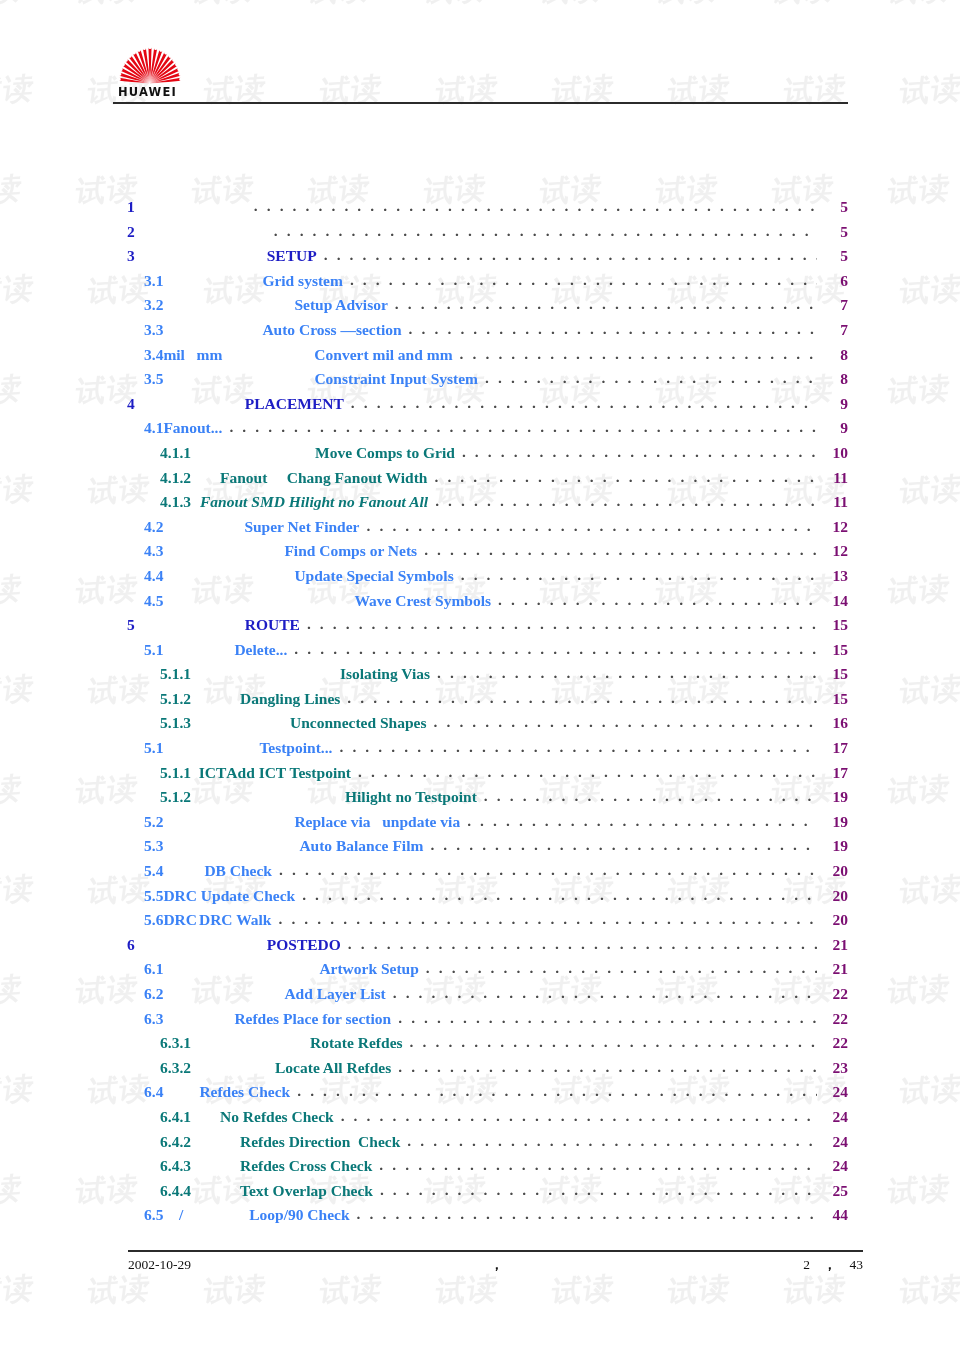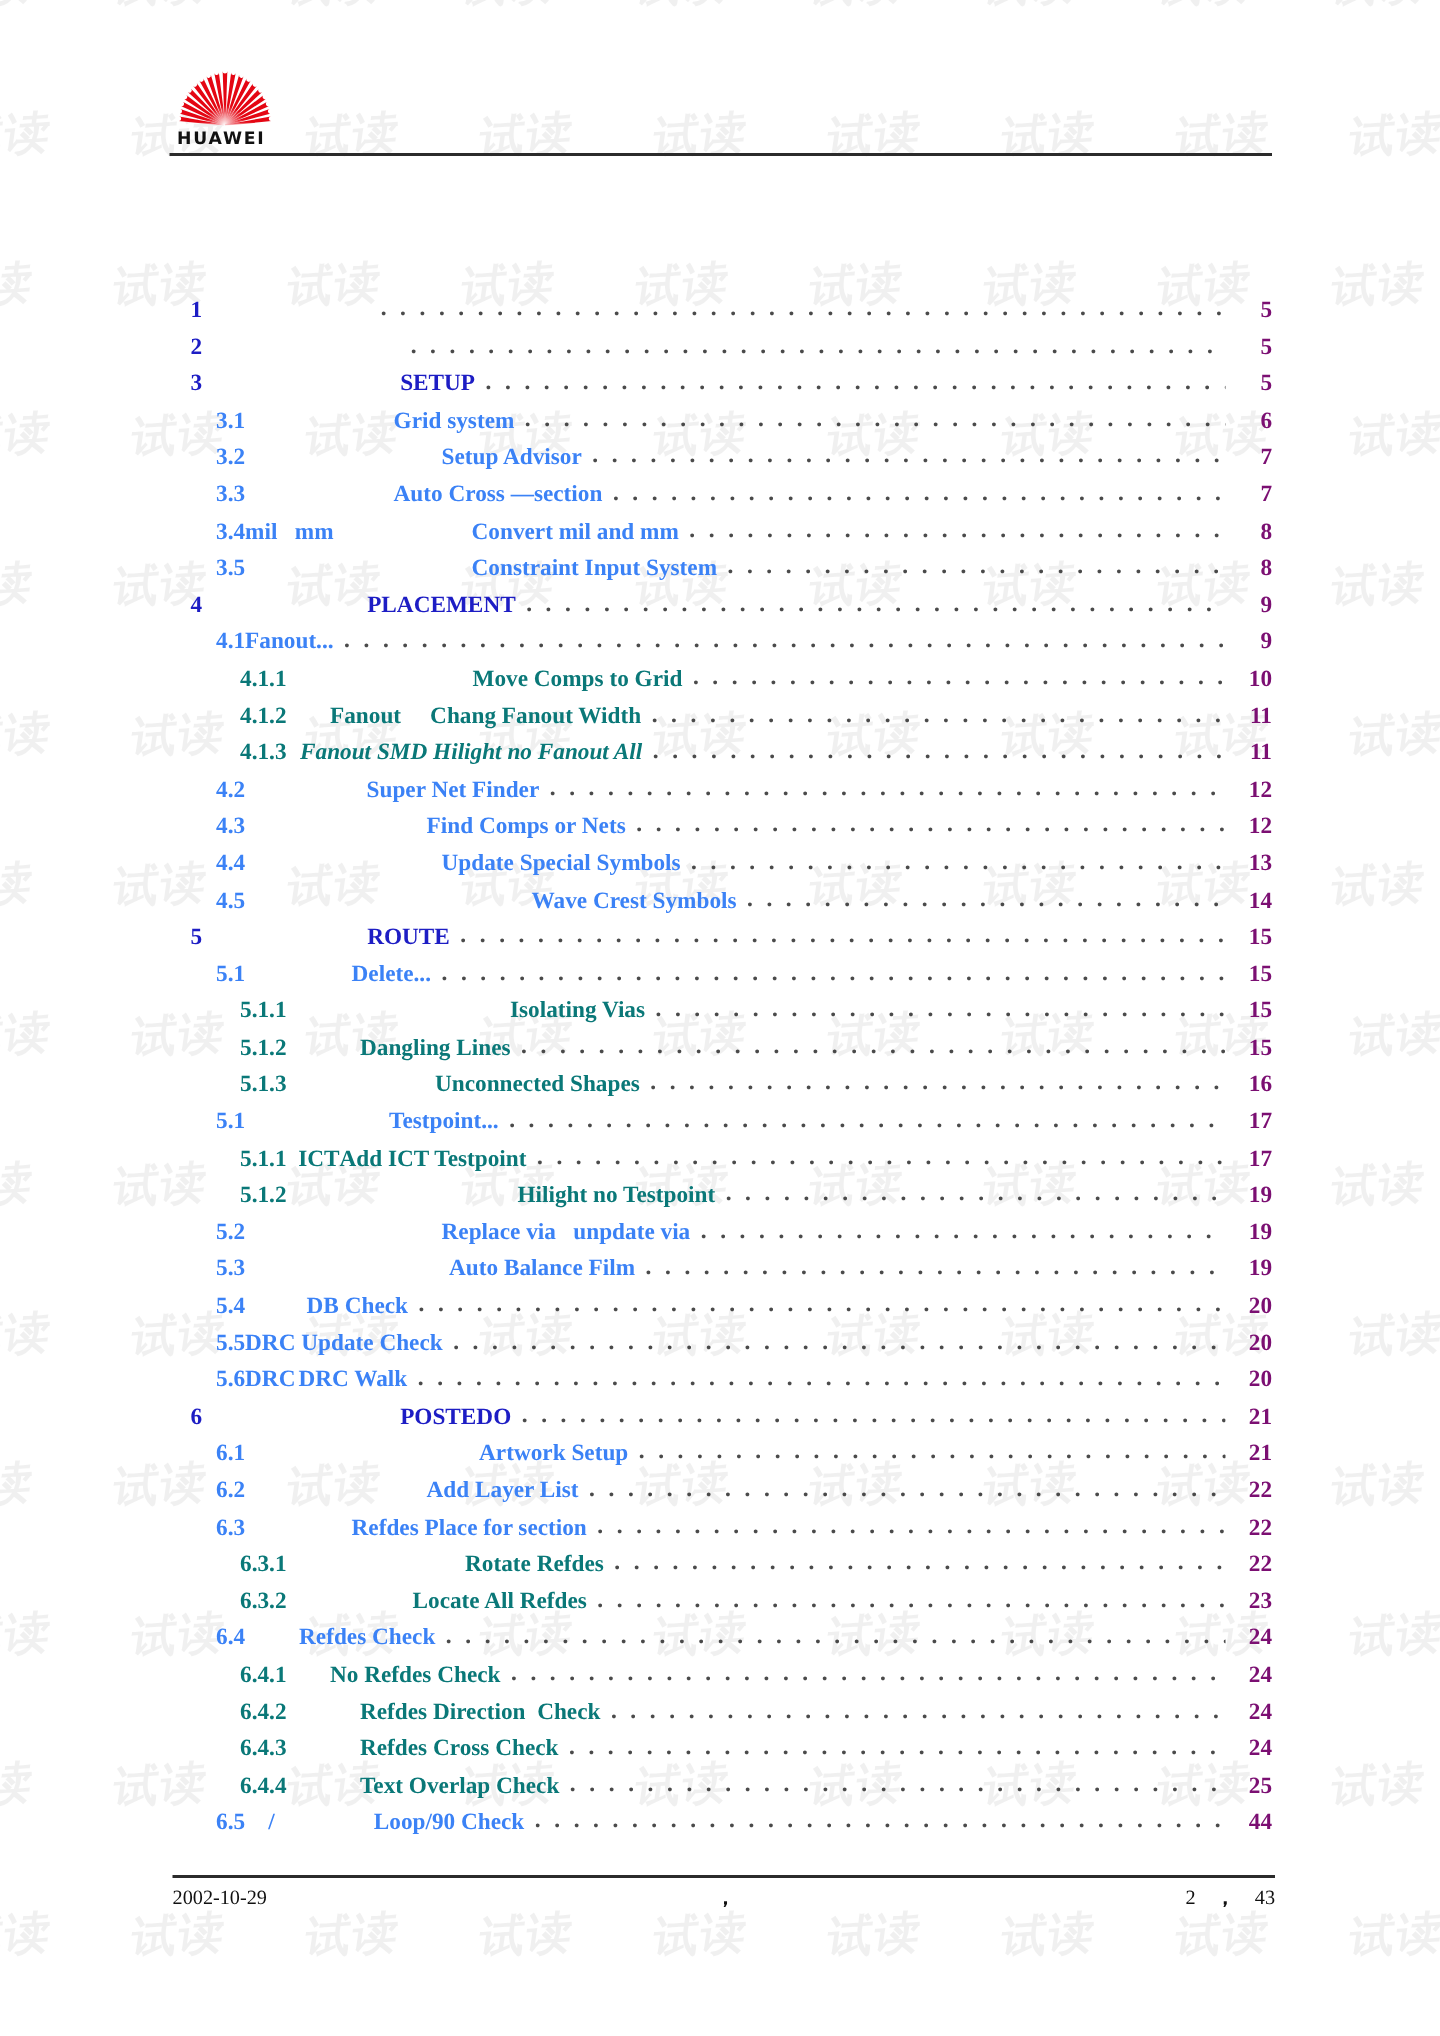--- a/index.html
+++ b/index.html
@@ -119,21 +119,21 @@
   .lvl3 .toc-num, .lvl3 .toc-label { color: #0a7878; }
 
   
   .lvl1 { padding-left: 14px; }
   .lvl2 { padding-left: 31px; }
   .lvl3 { padding-left: 47px; }
 
   
   #footer {
     position: absolute;
-    left: 115px;
+    left: 128px;
     top: 1250px;
     width: 735px;
   }
   #footer-rule {
     width: 735px;
     height: 0;
     border-top: 2.2px solid #2b2b2b;
     margin-bottom: 4px;
   }
   #footer-row {

